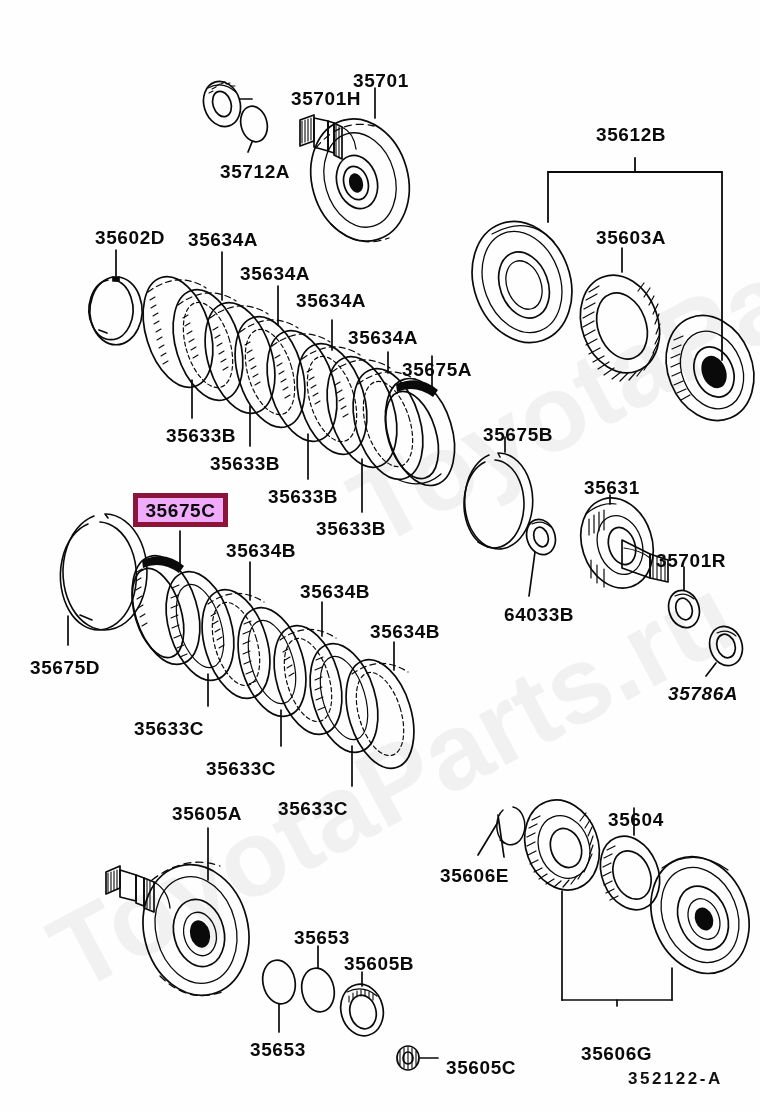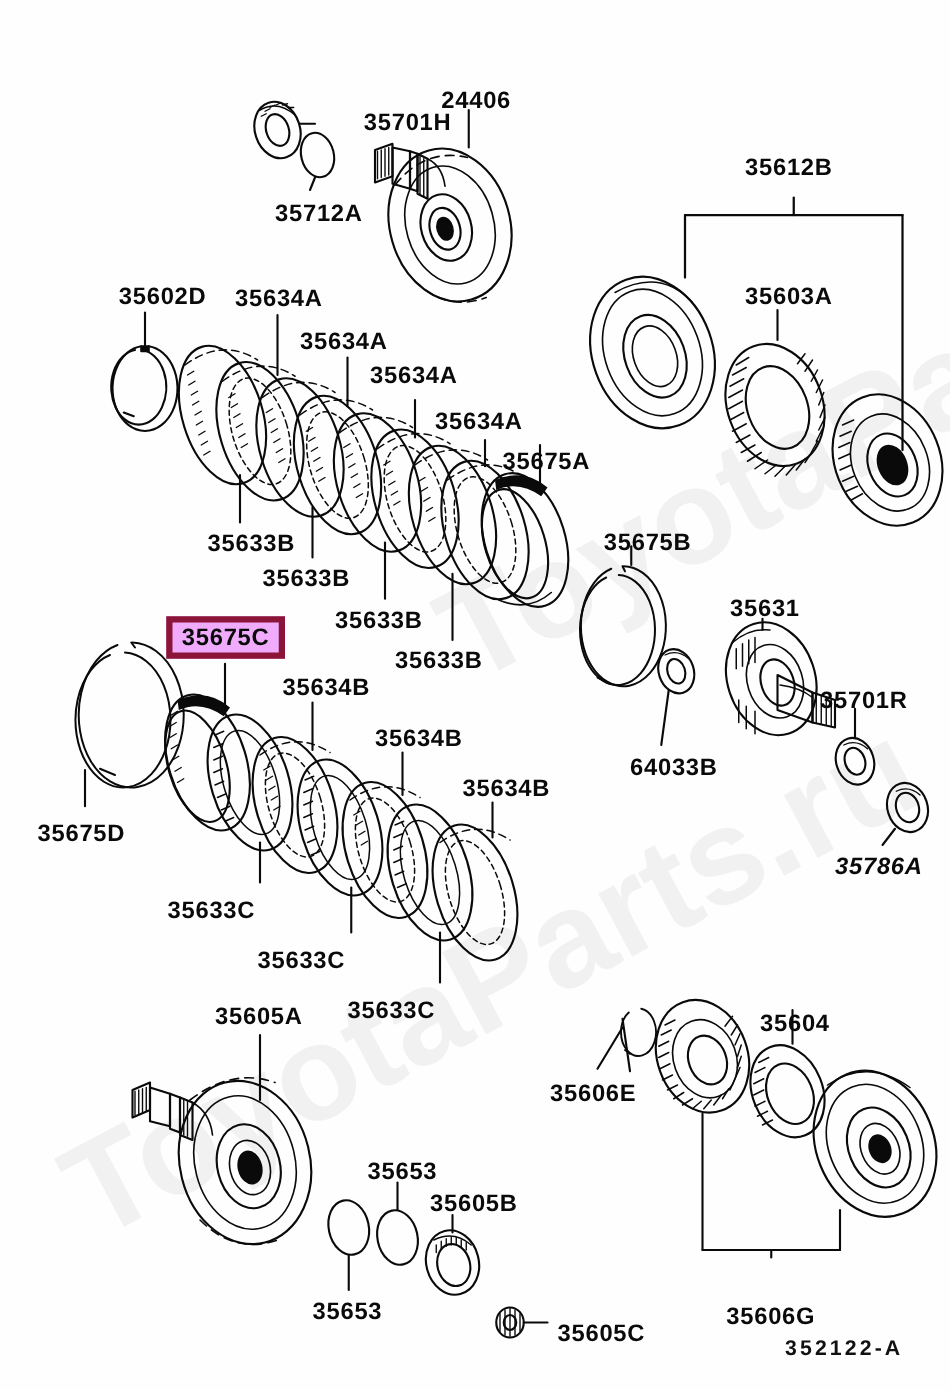--- a/index.html
+++ b/index.html
@@ -410,21 +410,21 @@
       <path d="M672,968 L672,1000" stroke-width="1.7"></path>
       <path d="M562,1000 L672,1000" stroke-width="1.7"></path>
       <path d="M617,1000 L617,1006" stroke-width="1.7"></path>
     </g>
 
     </g>
   </svg>
 
   <div id="labels">
       <div class="lbl" style="left: 257px; top: 89px; margin-left: 34px;">35701H</div>
-      <div class="lbl" style="left: 353px; top: 71px;">24406</div>
+      <div class="lbl" style="left: 353px; top: 71px;">35701</div>
       <div class="lbl" style="left: 220px; top: 162px;">35712A</div>
       <div class="lbl" style="left: 596px; top: 125px;">35612B</div>
       <div class="lbl" style="left: 596px; top: 228px;">35603A</div>
       <div class="lbl" style="left: 95px; top: 228px;">35602D</div>
       <div class="lbl" style="left: 188px; top: 230px;">35634A</div>
       <div class="lbl" style="left: 240px; top: 264px;">35634A</div>
       <div class="lbl" style="left: 296px; top: 291px;">35634A</div>
       <div class="lbl" style="left: 348px; top: 328px;">35634A</div>
       <div class="lbl" style="left: 402px; top: 360px;">35675A</div>
       <div class="lbl" style="left: 166px; top: 426px;">35633B</div>

